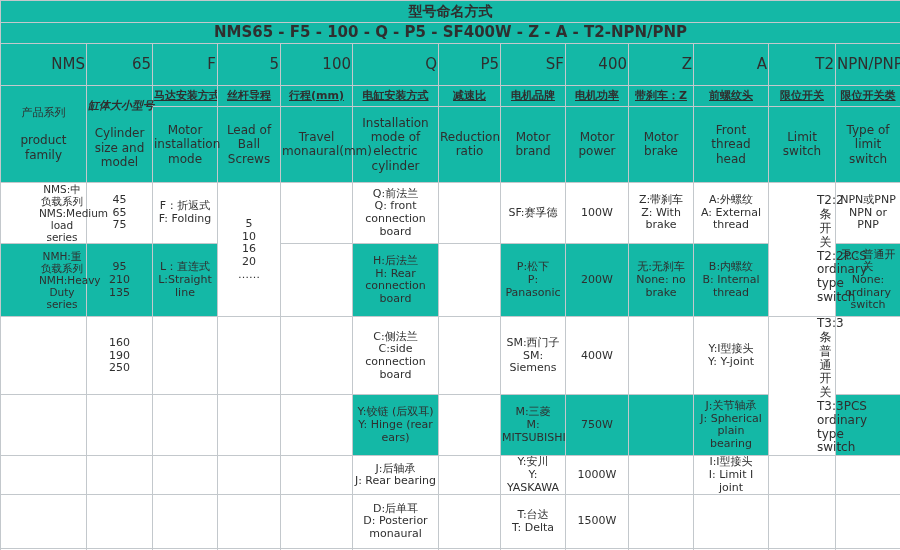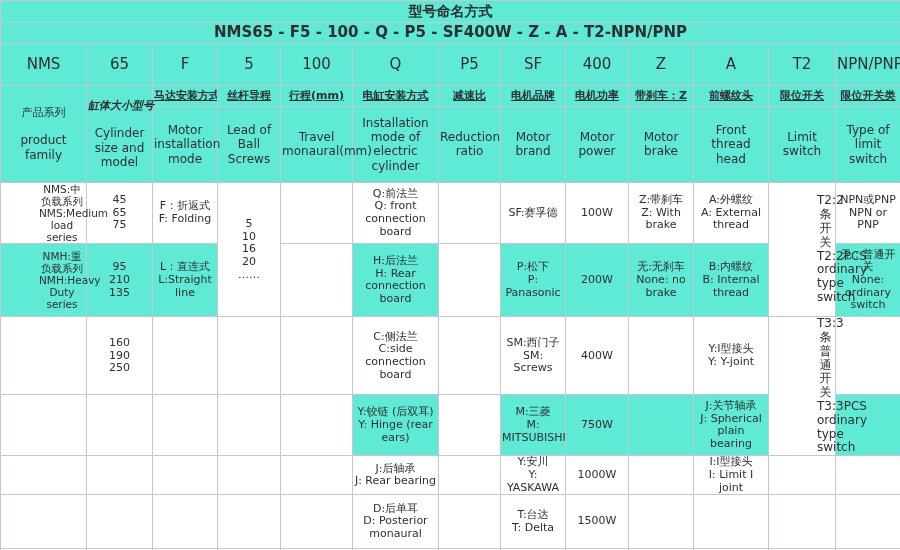--- a/index.html
+++ b/index.html
@@ -1,25 +1,25 @@
 <!DOCTYPE html>
 <html><head>
 <meta charset="utf-8">
 <style>
   html,body{margin:0;padding:0;background:#eef0f1;}
   body{font-family:"DejaVu Sans","Liberation Sans",sans-serif;color:#2f2f2f;width:900px;height:550px;overflow:hidden;}
   table.naming{border-collapse:collapse;table-layout:fixed;width:900px;background:#ffffff;border:1px solid #c3c8cc;}
   td{border:1px solid #c3c8cc;text-align:center;vertical-align:middle;padding:0 1px;white-space:pre-line;font-size:11px;line-height:1.15;}
-  .blue{background:#5eead4;}
+  .blue{background:#14b8a6;}
   tr.rt{height:22px} tr.rm{height:21px} tr.rc{height:42px} tr.rzh{height:16px} tr.ren{height:56px}
   tr.b1{height:50px} tr.b2{height:73px} tr.b3{height:67px} tr.b4{height:52px}
   tr.b5{height:34px} tr.b6{height:54px} tr.b7{height:36px}
   td.title{font-size:14px;font-weight:bold;}
   td.model{font-size:15px;font-weight:bold;}
-  td.code{font-size:15px;line-height:1.15;}
+  td.code{font-size:15px;line-height:1.15;text-align:right;}
   td.zhb{font-weight:bold;font-size:11px;white-space:nowrap;overflow:hidden;text-decoration:underline;}
   td.enh{font-size:12px;line-height:1.2;}
   .hz{font-size:11px;line-height:1.35;}
   .hz.bold{font-weight:bold;white-space:nowrap;font-style:italic;}
   .he{font-size:12px;line-height:1.2;}
   td.sw{font-size:12px;padding-left:48px;}
   td.fam{font-size:10.5px;padding-left:38px;}
 </style>
 </head>
 <body>
@@ -192,21 +192,21 @@
       <td></td>
       <td></td>
       <td></td>
       <td>C:侧法兰
 C:side
 connection
 board</td>
       <td></td>
       <td>SM:西门子
 SM:
-Screws</td>
+Siemens</td>
       <td>400W</td>
       <td></td>
       <td>Y:I型接头
 Y: Y-joint</td>
       <td rowspan="2" class="sw">T3:3条普通开关
 T3:3PCS
 ordinary
 type switch</td>
       <td></td>
     </tr>

